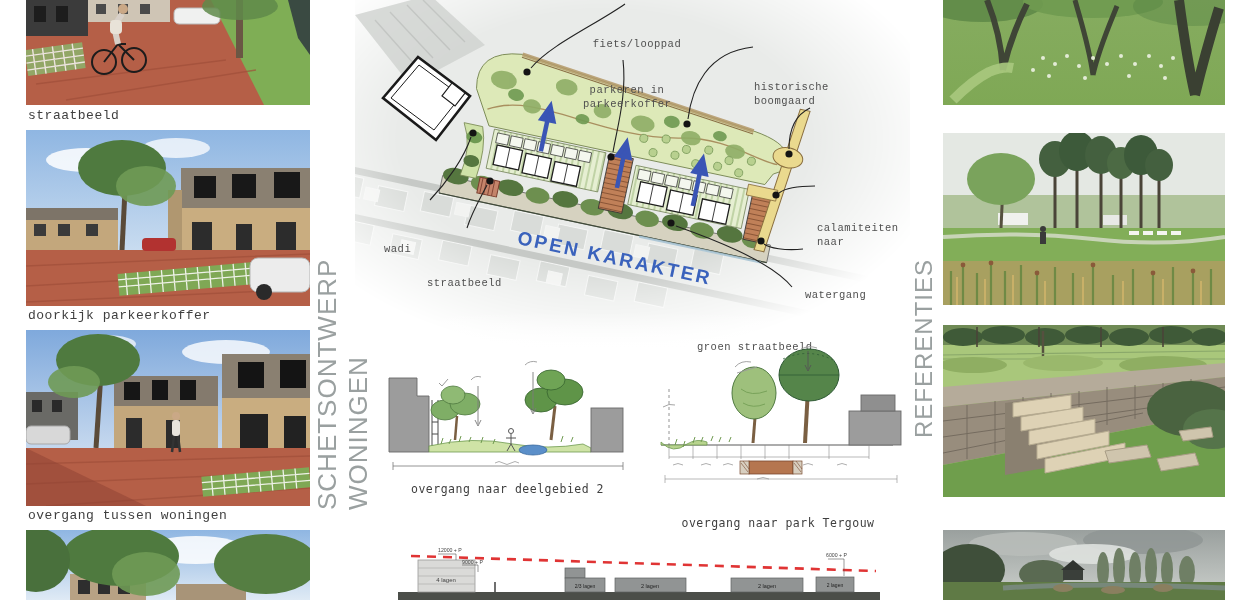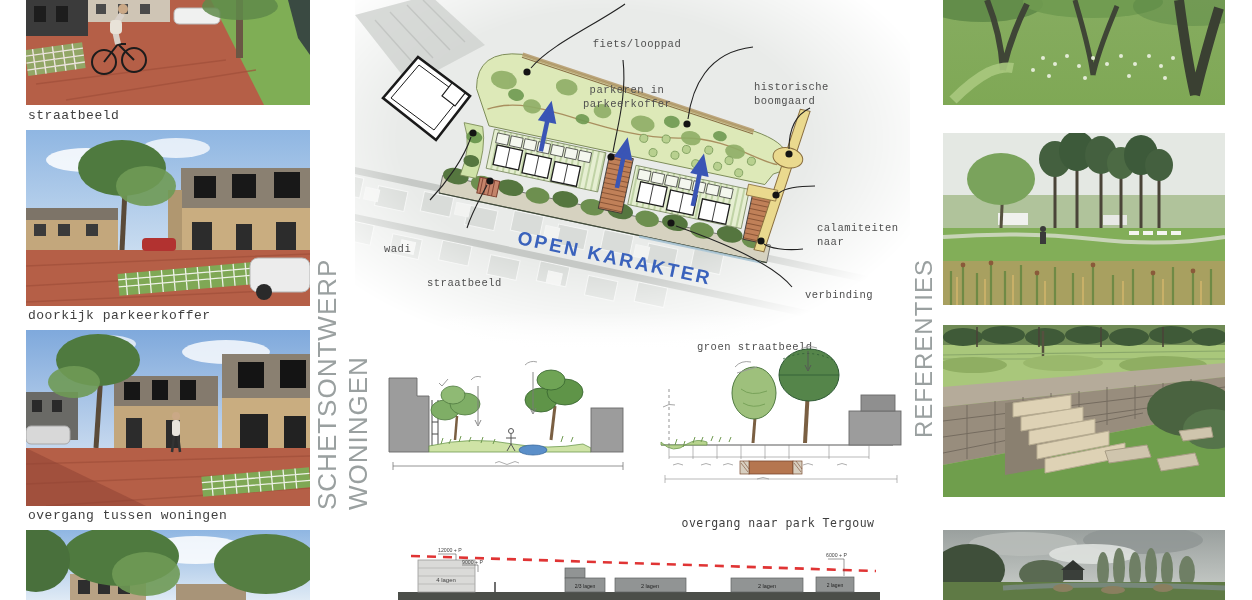--- a/index.html
+++ b/index.html
@@ -389,21 +389,21 @@
     <rect x="0" y="312" width="555" height="36" fill="url(#fadeB)"></rect>
   </svg>
 
   <div class="maplabel center" style="left:592px;top:-9px;width:90px">fiets/looppad</div>
   <div class="maplabel center" style="left:583px;top:37px;width:88px">parkeren in
 parkeerkoffer</div>
   <div class="maplabel" style="left:754px;top:34px">historische
 boomgaard</div>
   <div class="maplabel" style="left:817px;top:175px">calamiteiten
 naar</div>
-  <div class="maplabel" style="left:805px;top:242px">verbinding</div>
+  <div class="maplabel" style="left:805px;top:242px">watergang</div>
   <div class="maplabel" style="left:697px;top:294px">groen straatbeeld</div>
   <div class="maplabel" style="left:384px;top:196px">wadi</div>
   <div class="maplabel" style="left:427px;top:230px">straatbeeld</div>
   <div class="open-karakter">OPEN KARAKTER</div>
 
   <svg class="abs" style="left:383px;top:352px;width:252px;height:128px" viewBox="0 0 252 128">
     <path d="M6,26 L34,26 L34,44 L46,44 L46,100 L6,100 Z" fill="#9c9c9c" stroke="#6a6a6a" stroke-width=".9"></path>
     <path d="M49,48 V98 M55,48 V98 M49,58 H55 M49,70 H55 M49,82 H55 M49,94 H55" stroke="#4a4a4a" stroke-width="1"></path>
     <path d="M46,94 Q90,84 130,92 Q165,98 200,92 L208,96 L208,100 L46,100 Z" fill="#cfe3a6" stroke="#6f9a50" stroke-width=".8"></path>
     <path d="M58,92 l2,-6 M66,92 l2,-5 M76,90 l2,-6 M86,90 l2,-5 M98,91 l2,-6 M110,92 l2,-5 M178,90 l2,-6 M188,90 l2,-5" stroke="#6f9a50" stroke-width="1"></path>
@@ -425,20 +425,21 @@
       <path d="M95,34 V72 M92,68 L95,74 L98,68"></path>
       <path d="M150,20 V60 M147,56 L150,62 L153,56"></path>
     </g>
     <path d="M88,28 q4,-5 10,-3 M142,13 q5,-5 12,-3" stroke="#9a9a9a" stroke-width=".9" fill="none"></path>
     <path d="M56,31 l3,3 l6,-7" stroke="#9a9a9a" stroke-width="1" fill="none"></path>
     <g stroke="#7a7a7a" stroke-width=".8" fill="none">
       <path d="M10,114 H240 M10,110 V118 M240,110 V118"></path>
       <path d="M112,111 q4,-3 8,0 q4,3 8,0 q4,-3 8,0" stroke="#9a9a9a"></path>
     </g>
   </svg>
+  <div class="seccap" style="left:390px;top:482px;width:235px">overgang naar deelgebied 2</div>
 
   <svg class="abs" style="left:653px;top:345px;width:255px;height:142px" viewBox="0 0 255 142">
     <path d="M16,44 V100" stroke="#7a7a7a" stroke-width=".8" stroke-dasharray="3 3"></path>
     <path d="M8,100 H240" stroke="#5a5a5a" stroke-width="1.2"></path>
     <path d="M8,97 Q20,110 34,99 Q44,93 54,97 L54,100 L8,100 Z" fill="#b8d48e" stroke="#6f9a50" stroke-width=".8"></path>
     <path d="M22,100 l2,-6 M30,102 l2,-6 M40,98 l2,-6 M48,97 l2,-5 M58,96 l2,-5 M66,97 l2,-5 M76,97 l2,-5" stroke="#6f9a50" stroke-width="1"></path>
     <path d="M100,98 L103,60" stroke="#7a5f42" stroke-width="3"></path>
     <ellipse cx="101" cy="48" rx="22" ry="26" fill="#9ec07c" stroke="#4f7a40" stroke-width="1"></ellipse>
     <path d="M88,44 q10,8 26,2 M90,58 q10,6 22,1" stroke="#6f9a50" stroke-width=".8" fill="none"></path>
     <path d="M152,98 L155,44" stroke="#7a5f42" stroke-width="4"></path>

